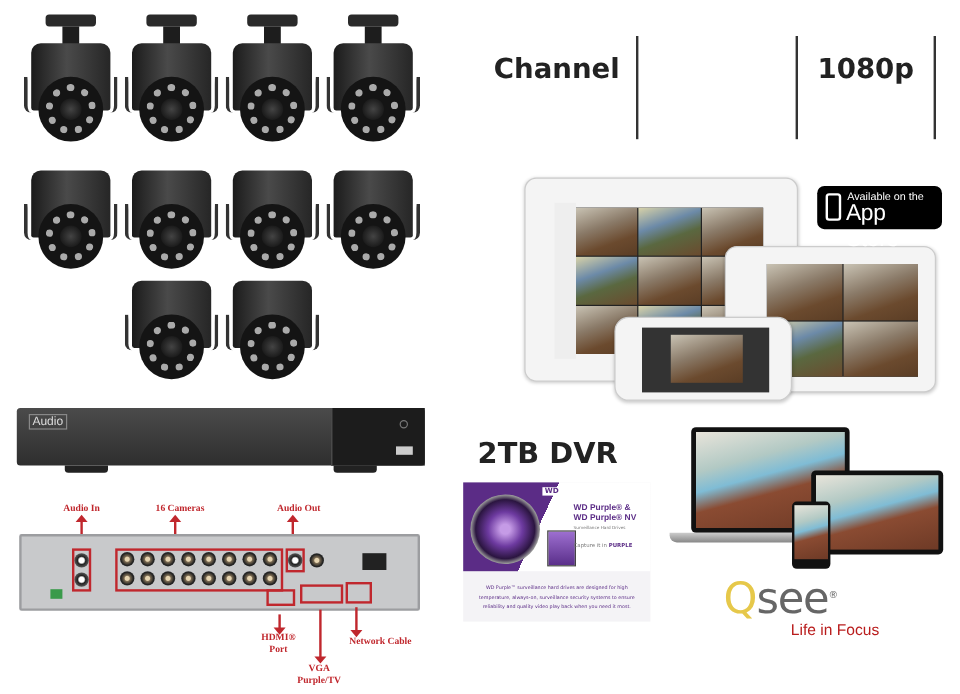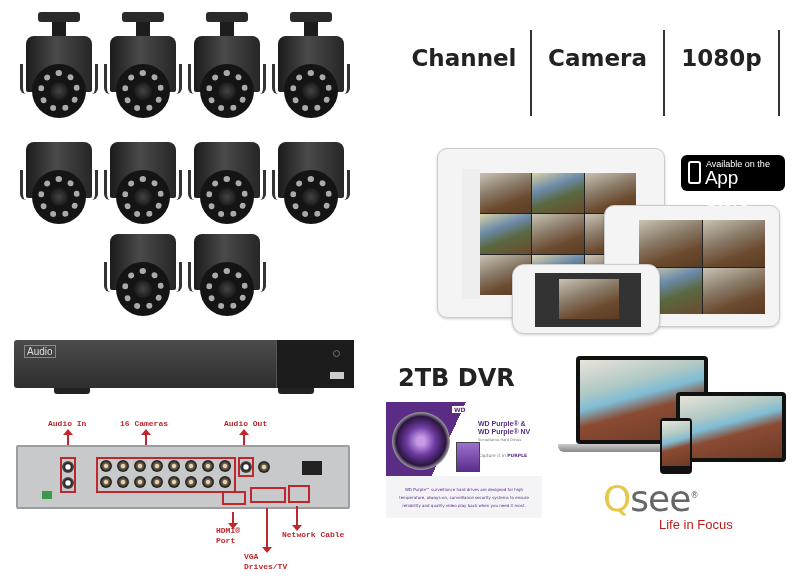--- a/index.html
+++ b/index.html
@@ -39,21 +39,21 @@
   .dvr-front .panel{position:absolute;right:0;top:0;width:78px;height:48px;background:#1c1c1c;border-left:1px solid #555;}
   .dvr-front .logo{position:absolute;left:10px;top:5px;color:#ddd;font-size:10px;border:1px solid #888;padding:0 2px;font-family:"Liberation Sans",sans-serif;}
   .dvr-front .foot{position:absolute;bottom:-6px;width:36px;height:6px;background:#222;border-radius:0 0 3px 3px;}
   .dvr-front .usb{position:absolute;right:10px;top:32px;width:14px;height:7px;background:#ccc;}
   .dvr-front .pwr{position:absolute;right:14px;top:10px;width:7px;height:7px;border-radius:50%;border:1px solid #777;}
 
   
   .rear{position:absolute;left:16px;top:445px;width:334px;height:64px;background:#c8c9cb;border:2px solid #9c9da0;border-radius:2px;}
   .bnc{position:absolute;width:12px;height:12px;border-radius:50%;background:radial-gradient(#e6d4b0 20%,#7a6a52 30%,#222 60%,#555 100%);}
   .redbox{position:absolute;border:2px solid #c0272d;}
-  .red-label{position:absolute;color:#c0272d;font-weight:bold;font-size:8px;font-family:Liberation Mono, monospace;line-height:10px;}
+  .red-label{position:absolute;color:#c0272d;font-weight:bold;font-size:8px;font-family:Liberation Serif, serif;text-align:center;line-height:10px;}
   .arrow-v{position:absolute;width:2px;background:#c0272d;}
   .arrow-up::before{content:"";position:absolute;left:-4px;top:-5px;border-left:5px solid transparent;border-right:5px solid transparent;border-bottom:6px solid #c0272d;}
   .arrow-down::after{content:"";position:absolute;left:-4px;bottom:-5px;border-left:5px solid transparent;border-right:5px solid transparent;border-top:6px solid #c0272d;}
 
   
   .wd{position:absolute;left:386px;top:402px;width:156px;height:116px;background:#f4f3f6;}
   .wd .top{position:absolute;left:0;top:0;width:156px;height:74px;background:linear-gradient(115deg,#5b2c86 0 42%,#fff 42%);}
   .wd .wdlogo{position:absolute;left:66px;top:4px;background:#fff;color:#5b2c86;font-size:6px;font-weight:bold;padding:0 2px;}
   .wd .lensbig{position:absolute;left:6px;top:10px;width:58px;height:58px;border-radius:50%;background:radial-gradient(#c59be6 10%,#6d3aa0 35%,#2b1540 60%,#999 70%,#555 100%);}
   .wd .drive{position:absolute;left:70px;top:40px;width:24px;height:30px;background:linear-gradient(#9d6fd0,#5a2f8a);border:1px solid #444;}
@@ -161,21 +161,20 @@
 </div>
 
 <div>
   <div class="vline" style="left:530px"></div>
   <div class="vline" style="left:663px"></div>
   <div class="vline" style="left:778px"></div>
   <div class="spec" style="left:398px;width:132px">
     <div>Channel</div>
   </div>
   <div class="spec" style="left:532px;width:131px">
-    <div>Camera</div>
   </div>
   <div class="spec" style="left:665px;width:113px">
     <div>1080p</div>
   </div>
 </div>
 
 <div>
   <div class="tablet" style="left:437px;top:148px;width:228px;height:170px;">
     <div class="sidebar" style="left:24px;top:20px;width:18px;height:130px;"></div>
     <div class="screen" style="left:42px;top:24px;width:156px;height:122px;">
@@ -263,21 +262,21 @@
     <div class="redbox" style="left:204px;top:44px;width:24px;height:14px"></div>
     <div class="redbox" style="left:232px;top:40px;width:36px;height:16px"></div>
     <div class="redbox" style="left:270px;top:38px;width:22px;height:18px"></div>
     <div style="position:absolute;left:24px;top:44px;width:10px;height:8px;background:#3a9a4a;"></div>
   </div>
 
   <div class="arrow-v arrow-down" style="left:232px;top:512px;height:12px"></div>
   <div class="arrow-v arrow-down" style="left:266px;top:508px;height:40px"></div>
   <div class="arrow-v arrow-down" style="left:296px;top:506px;height:20px"></div>
   <div class="red-label" style="left:216px;top:526px;width:32px">HDMI® Port</div>
-  <div class="red-label" style="left:244px;top:552px;width:44px">VGA Drives/TV</div>
+  <div class="red-label" style="left:244px;top:552px;width:44px">VGA Purple/TV</div>
   <div class="red-label" style="left:282px;top:530px;width:70px">Network Cable</div>
 </div>
 
 <div class="abs" style="left:398px;top:364px;font-size:24px;font-weight:bold;color:#222;">2TB DVR</div>
 <div class="wd">
   <div class="top"></div>
   <div class="wdlogo">WD</div>
   <div class="lensbig"></div>
   <div class="drive"></div>
   <div class="t1" style="width:60px">WD Purple® &amp; WD Purple® NV</div>

